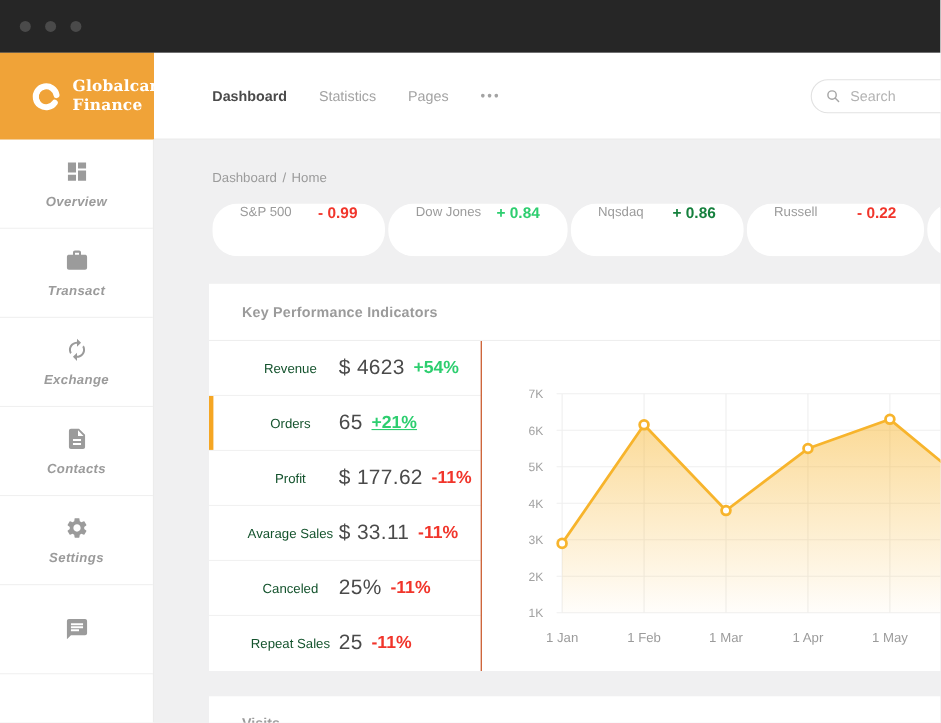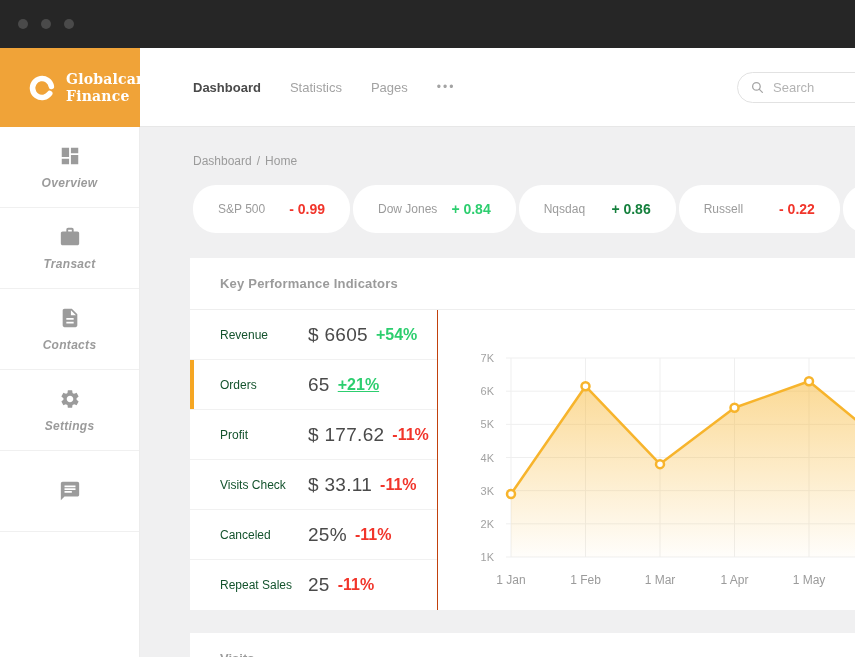--- a/index.html
+++ b/index.html
@@ -42,28 +42,28 @@
   .side-label { font-size:12px; font-weight:bold; color:#9b9b9b; letter-spacing:.3px;font-style:italic; }
 
   
   .breadcrumb { position:absolute; left:193px; top:154px; font-size:12px; color:#9b9b9b; }
   .breadcrumb .crumb { cursor:pointer; }
   .breadcrumb .sep { margin:0 5px; }
 
   
   .tickers { position:absolute; left:193px; top:185px; width:662px; height:48px;
              display:flex; gap:3px; overflow:hidden; }
-  .ticker { flex:0 0 157px; background:#fff; display:flex; align-items:center;
+  .ticker { flex:0 0 157px; background:#fff; display:flex; 
             padding:0 25px;border-radius:23px; }
   .ticker:nth-child(5) { padding-left:12px; }
   .ticker-label { font-size:12px; color:#9b9b9b; white-space:nowrap; }
   .ticker-value { font-size:14px; font-weight:bold; margin-left:auto; white-space:nowrap; }
 
   
-  .kpi-card { position:absolute; left:190px; top:258px; width:665px; height:352px; background:#fff; }
+  .kpi-card { position:absolute; left:190px; top:258px; width:665px; height:352px; background:#fff;text-align:center; }
   .kpi-title-row { height:52px; border-bottom:1px solid #eeeeee; display:flex; align-items:center;
                    padding-left:30px; }
   .kpi-title { font-size:13px; font-weight:bold; color:#9b9b9b; letter-spacing:.2px; }
   .kpi-body { display:flex; height:300px; }
   .kpi-list { width:247px; }
   .kpi-row { height:50px; border-bottom:1px solid #f1f1f1; display:flex; align-items:center;
              padding-left:30px; position:relative; cursor:pointer; }
   .kpi-row:last-child { border-bottom:none; }
   .kpi-row.active::before { content:""; position:absolute; left:0; top:0; bottom:0; width:4px;
                             background:#F5A623; }
@@ -129,20 +129,28 @@
       <span>
         <svg viewBox="0 0 24 24" width="22" height="22">
           <path fill="#9b9b9b" d="M20 6h-4V4c0-1.1-.9-2-2-2h-4c-1.1 0-2 .9-2 2v2H4c-1.1 0-2 .9-2 2v11c0 1.1.9 2 2 2h16c1.1 0 2-.9 2-2V8c0-1.1-.9-2-2-2zm-6 0h-4V4h4v2z"></path>
         </svg>
       </span>
       <span class="side-label">Transact</span>
     </div>
     <div class="side-item">
       <span>
         <svg viewBox="0 0 24 24" width="22" height="22">
+          <path fill="#9b9b9b" d="M12 6v3l4-4-4-4v3c-4.42 0-8 3.58-8 8 0 1.57.46 3.03 1.24 4.26L6.7 14.8c-.45-.83-.7-1.79-.7-2.8 0-3.31 2.69-6 6-6zm6.76 1.74L17.3 9.2c.44.84.7 1.79.7 2.8 0 3.31-2.69 6-6 6v-3l-4 4 4 4v-3c4.42 0 8-3.58 8-8 0-1.57-.46-3.03-1.24-4.26z"></path>
+        </svg>
+      </span>
+      <span class="side-label">Exchange</span>
+    </div>
+    <div class="side-item">
+      <span>
+        <svg viewBox="0 0 24 24" width="22" height="22">
           <path fill="#9b9b9b" d="M14 2H6c-1.1 0-2 .9-2 2v16c0 1.1.9 2 2 2h12c1.1 0 2-.9 2-2V8l-6-6zm2 16H8v-2h8v2zm0-4H8v-2h8v2zm-3-5V3.5L18.5 9H13z"></path>
         </svg>
       </span>
       <span class="side-label">Contacts</span>
     </div>
     <div class="side-item">
       <span>
         <svg viewBox="0 0 24 24" width="22" height="22">
           <path fill="#9b9b9b" d="M19.14 12.94c.04-.3.06-.61.06-.94 0-.32-.02-.64-.07-.94l2.03-1.58c.18-.14.23-.41.12-.61l-1.92-3.32c-.12-.22-.37-.29-.59-.22l-2.39.96c-.5-.38-1.03-.7-1.62-.94l-.36-2.54c-.04-.24-.24-.41-.48-.41h-3.84c-.24 0-.43.17-.47.41l-.36 2.54c-.59.24-1.13.57-1.62.94l-2.39-.96c-.22-.08-.47 0-.59.22L2.74 8.87c-.12.21-.08.47.12.61l2.03 1.58c-.05.3-.09.63-.09.94s.02.64.07.94l-2.03 1.58c-.18.14-.23.41-.12.61l1.92 3.32c.12.22.37.29.59.22l2.39-.96c.5.38 1.03.7 1.62.94l.36 2.54c.05.24.24.41.48.41h3.84c.24 0 .44-.17.47-.41l.36-2.54c.59-.24 1.13-.56 1.62-.94l2.39.96c.22.08.47 0 .59-.22l1.92-3.32c.12-.22.07-.47-.12-.61l-2.01-1.58zM12 15.6c-1.98 0-3.6-1.62-3.6-3.6s1.62-3.6 3.6-3.6 3.6 1.62 3.6 3.6-1.62 3.6-3.6 3.6z"></path>
         </svg>
@@ -184,35 +192,35 @@
   </div>
 
 <div class="kpi-card">
   <div class="kpi-title-row">
     <span class="kpi-title">Key Performance Indicators</span>
   </div>
   <div class="kpi-body">
     <div class="kpi-list" id="kpi-list">
         <div class="kpi-row">
           <span class="kpi-label">Revenue</span>
-          <span class="kpi-value">$ 6605</span>
+          <span class="kpi-value">$ 4623</span>
           <span class="kpi-change" style="color: rgb(45, 206, 111);">+54%</span>
         </div>
         <div class="kpi-row active">
           <span class="kpi-label">Orders</span>
           <span class="kpi-value">65</span>
           <span class="kpi-change" style="color: rgb(45, 206, 111); text-decoration: underline;">+21%</span>
         </div>
         <div class="kpi-row">
           <span class="kpi-label">Profit</span>
           <span class="kpi-value">$ 177.62</span>
           <span class="kpi-change" style="color: rgb(241, 53, 43);">-11%</span>
         </div>
         <div class="kpi-row">
-          <span class="kpi-label">Visits Check</span>
+          <span class="kpi-label">Avarage Sales</span>
           <span class="kpi-value">$ 33.11</span>
           <span class="kpi-change" style="color: rgb(241, 53, 43);">-11%</span>
         </div>
         <div class="kpi-row">
           <span class="kpi-label">Canceled</span>
           <span class="kpi-value">25%</span>
           <span class="kpi-change" style="color: rgb(241, 53, 43);">-11%</span>
         </div>
         <div class="kpi-row">
           <span class="kpi-label">Repeat Sales</span>

